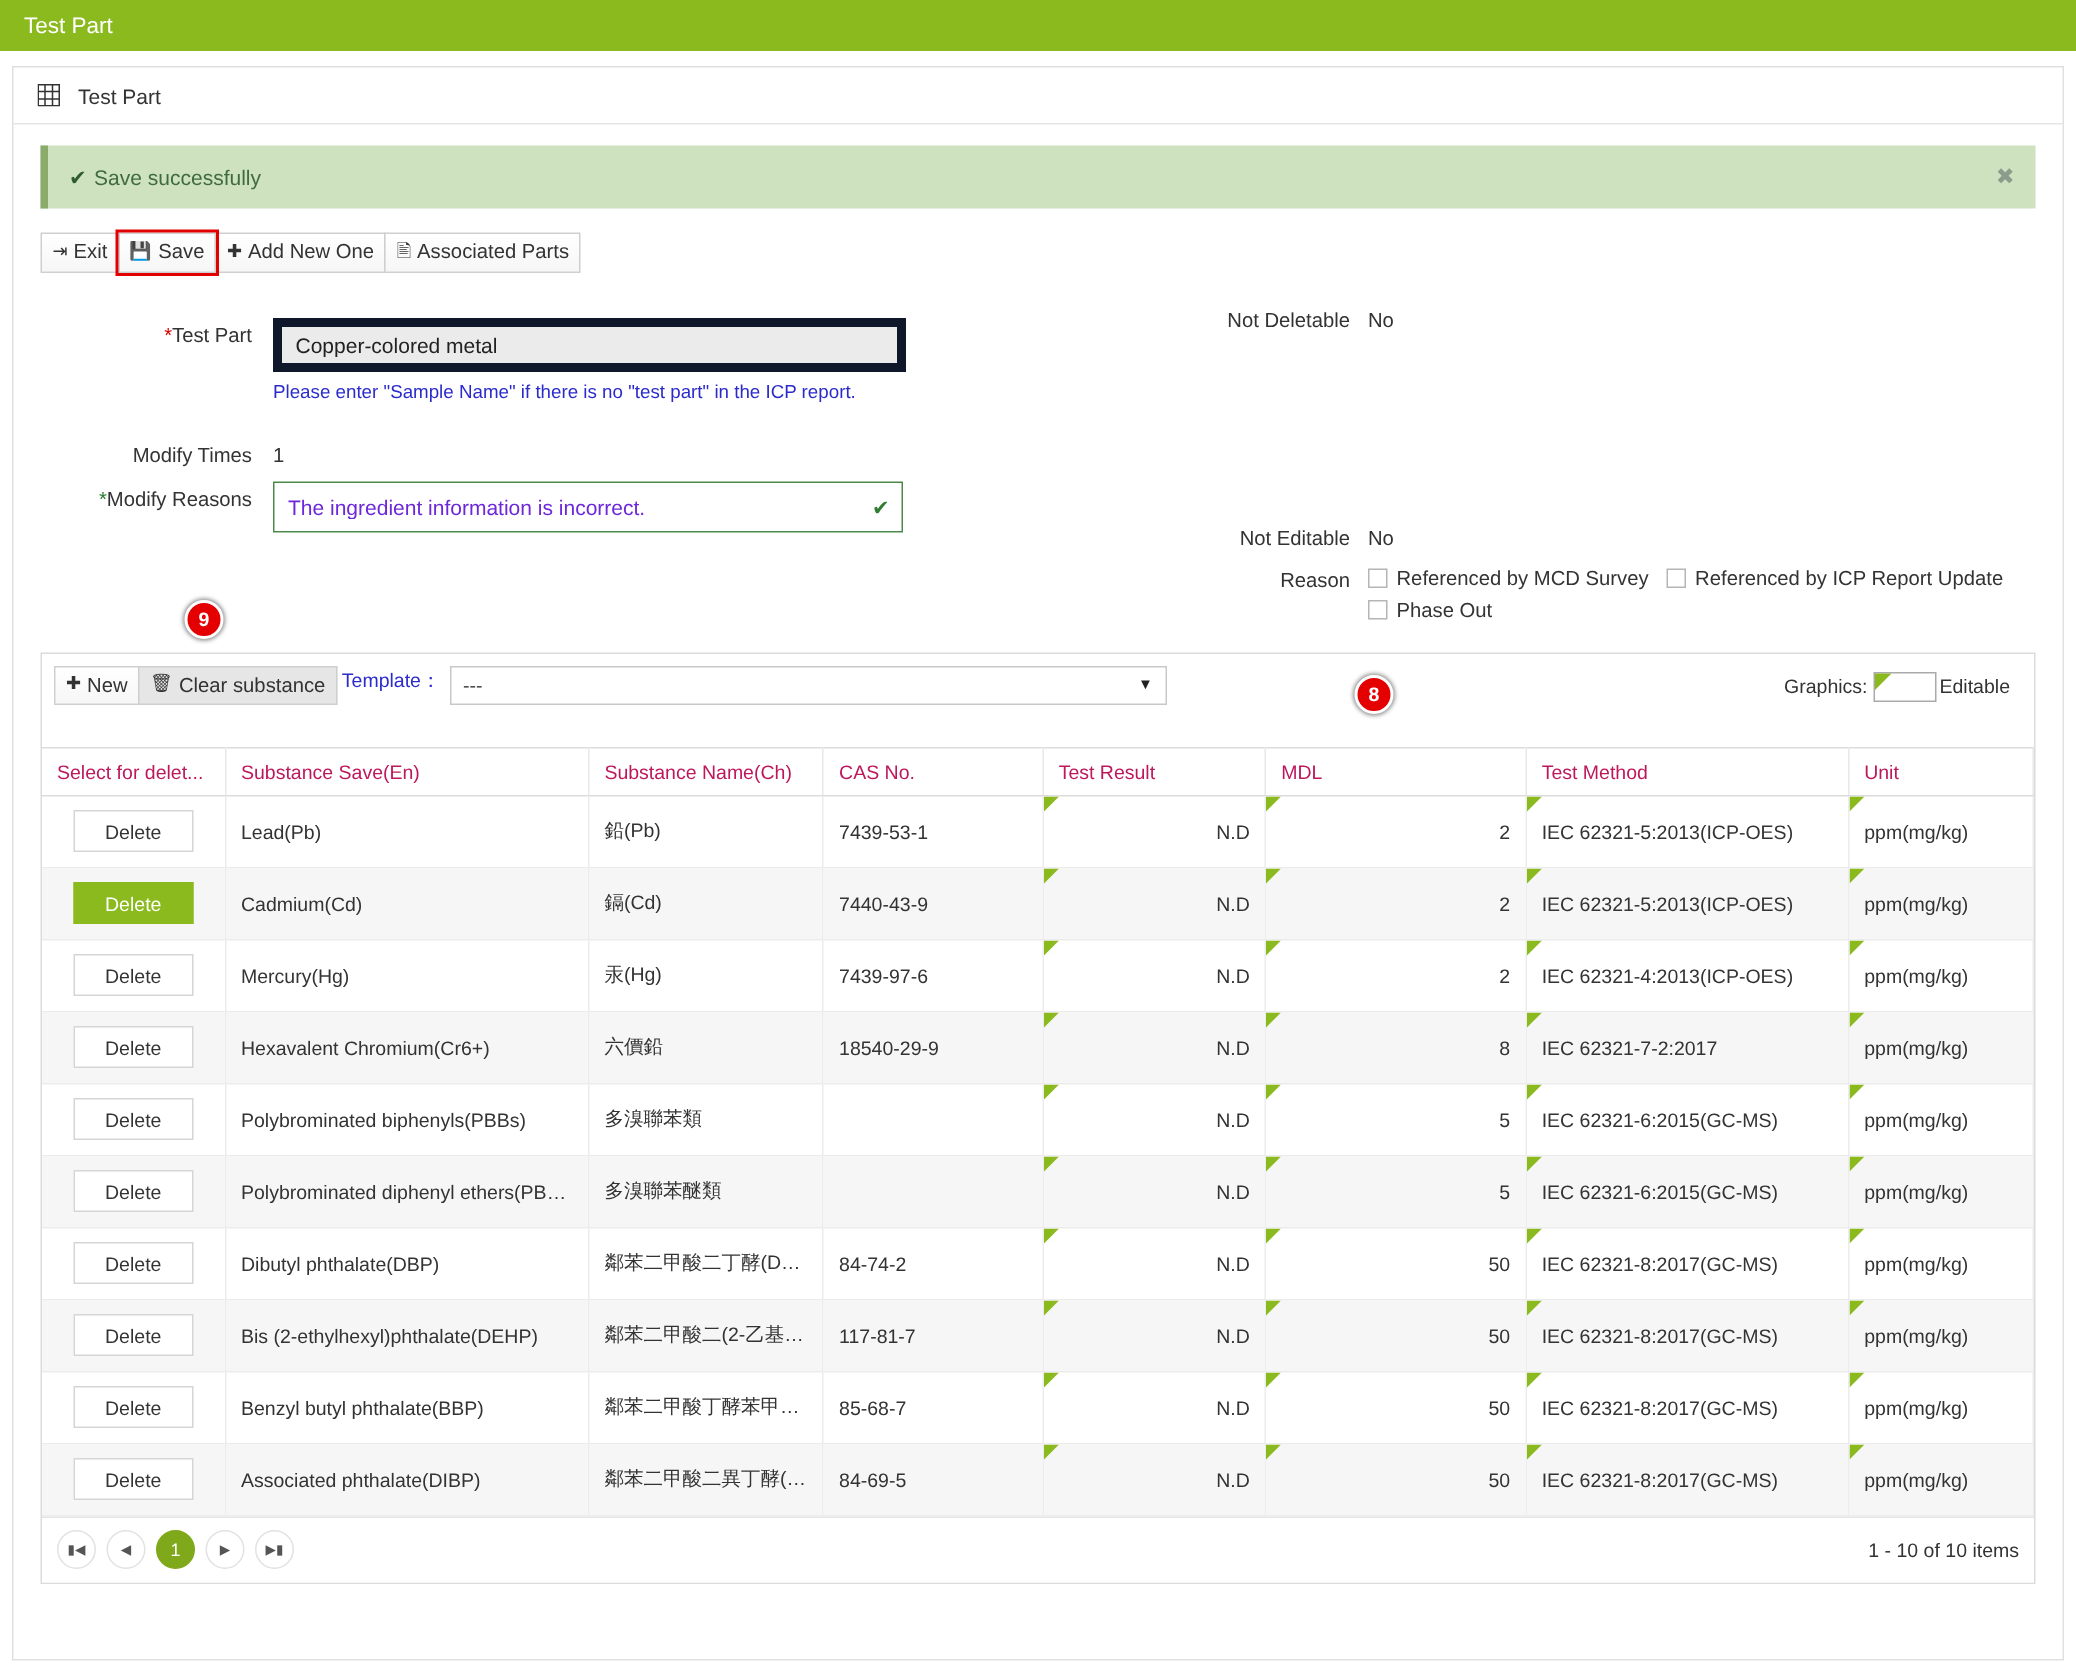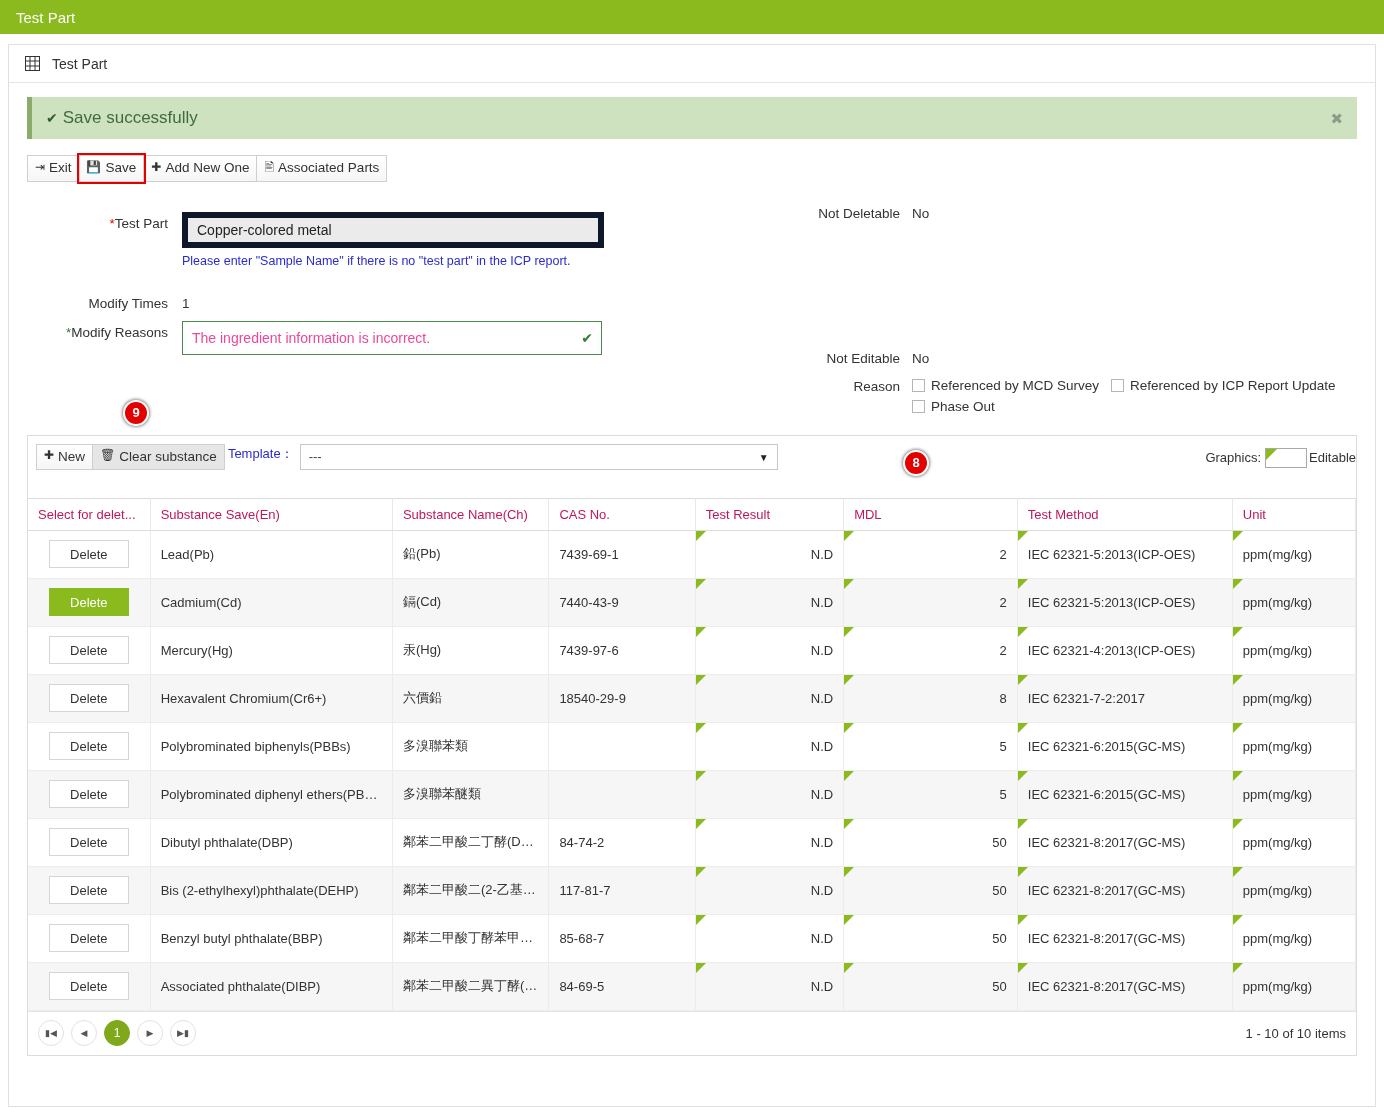--- a/index.html
+++ b/index.html
@@ -53,21 +53,21 @@
     background: #cfe2c0;
     border-left: 5px solid #8aab6a;
     height: 42px;
     display: flex;
     align-items: center;
     padding: 0 14px 0 14px;
     position: relative;
     margin-bottom: 16px;
   }
   .alert .chk { color: #2f5b2f; font-size: 14px; margin-right: 5px; }
-  .alert .msg { color: #3f6b3f; font-size: 17px; }
+  .alert .msg { color: #3f6b3f; font-size: 14px; }
   .alert .close {
     position: absolute; right: 14px; top: 50%;
     transform: translateY(-50%);
     color: #8c9c8c; font-size: 15px; cursor: pointer;
     line-height: 1;
   }
 
   
   .btnbar { display: flex; align-items: flex-start; }
   .tbtn {
@@ -127,21 +127,21 @@
     color: #2b2bcc; font-size: 12.5px;
     margin-top: 6px;
   }
   .static-val { font-size: 13.5px; color: #333; padding-top: 4px; }
 
   .inp-valid-wrap { position: relative; width: 420px; }
   .inp-valid {
     width: 420px; height: 34px;
     border: 1px solid #4c8a4c;
     background: #fff;
-    font-size: 14px; color: #ec4899;
+    font-size: 14px; color: #6d28d9;
     padding: 0 30px 0 9px;
     font-family: "Liberation Sans", sans-serif;
   }
   .valid-tick {
     position: absolute; right: 9px; top: 50%;
     transform: translateY(-50%);
     color: #2f7d32; font-size: 14px;
   }
 
   
@@ -181,21 +181,21 @@
   .select-box .caret {
     position: absolute; right: 8px; top: 50%;
     transform: translateY(-50%);
     font-size: 10px; color: #222;
   }
   .conv-note {
     font-size: 12.5px; color: #333; margin-top: 7px; padding-left: 2px;
   }
   .badge-8 { position: absolute; left: 875px; top: 14px; }
   .graphics-legend {
-    position: absolute; right: 0; top: 12px;
+    position: absolute; right: 16px; top: 12px;
     display: flex; align-items: center;
     font-size: 13px; color: #333;
   }
   .legend-swatch {
     width: 42px; height: 20px;
     border: 1px solid #aaa; background: #fff;
     margin: 0 2px 0 4px; position: relative;
   }
   .legend-swatch::before {
     content: ""; position: absolute; left: 0; top: 0;
@@ -429,21 +429,21 @@
             <th>MDL</th>
             <th>Test Method</th>
             <th>Unit</th>
           </tr>
         </thead>
         <tbody>
             <tr>
               <td class="del-cell"><button class="del-btn">Delete</button></td>
               <td>Lead(Pb)</td>
               <td>鉛(Pb)</td>
-              <td>7439-69-1</td>
+              <td>7439-53-1</td>
               <td class="editable num">N.D</td>
               <td class="editable num">2</td>
               <td class="editable">IEC 62321-5:2013(ICP-OES)</td>
               <td class="editable">ppm(mg/kg)</td>
             </tr>
             <tr class="alt">
               <td class="del-cell"><button class="del-btn active">Delete</button></td>
               <td>Cadmium(Cd)</td>
               <td>鎘(Cd)</td>
               <td>7440-43-9</td>

